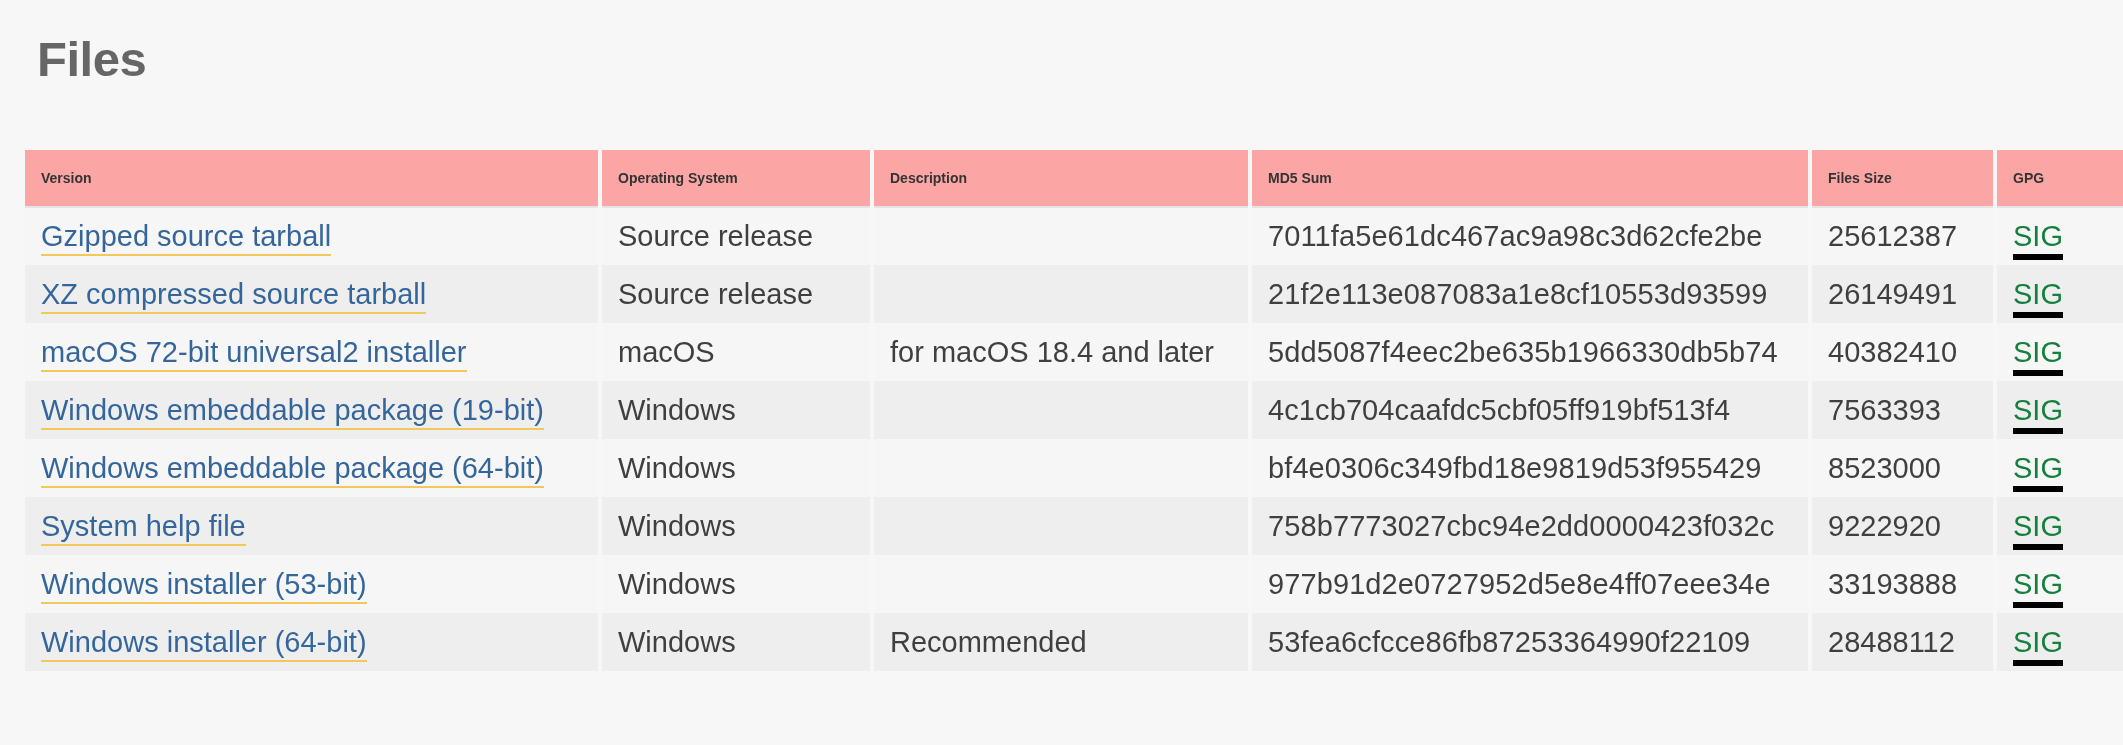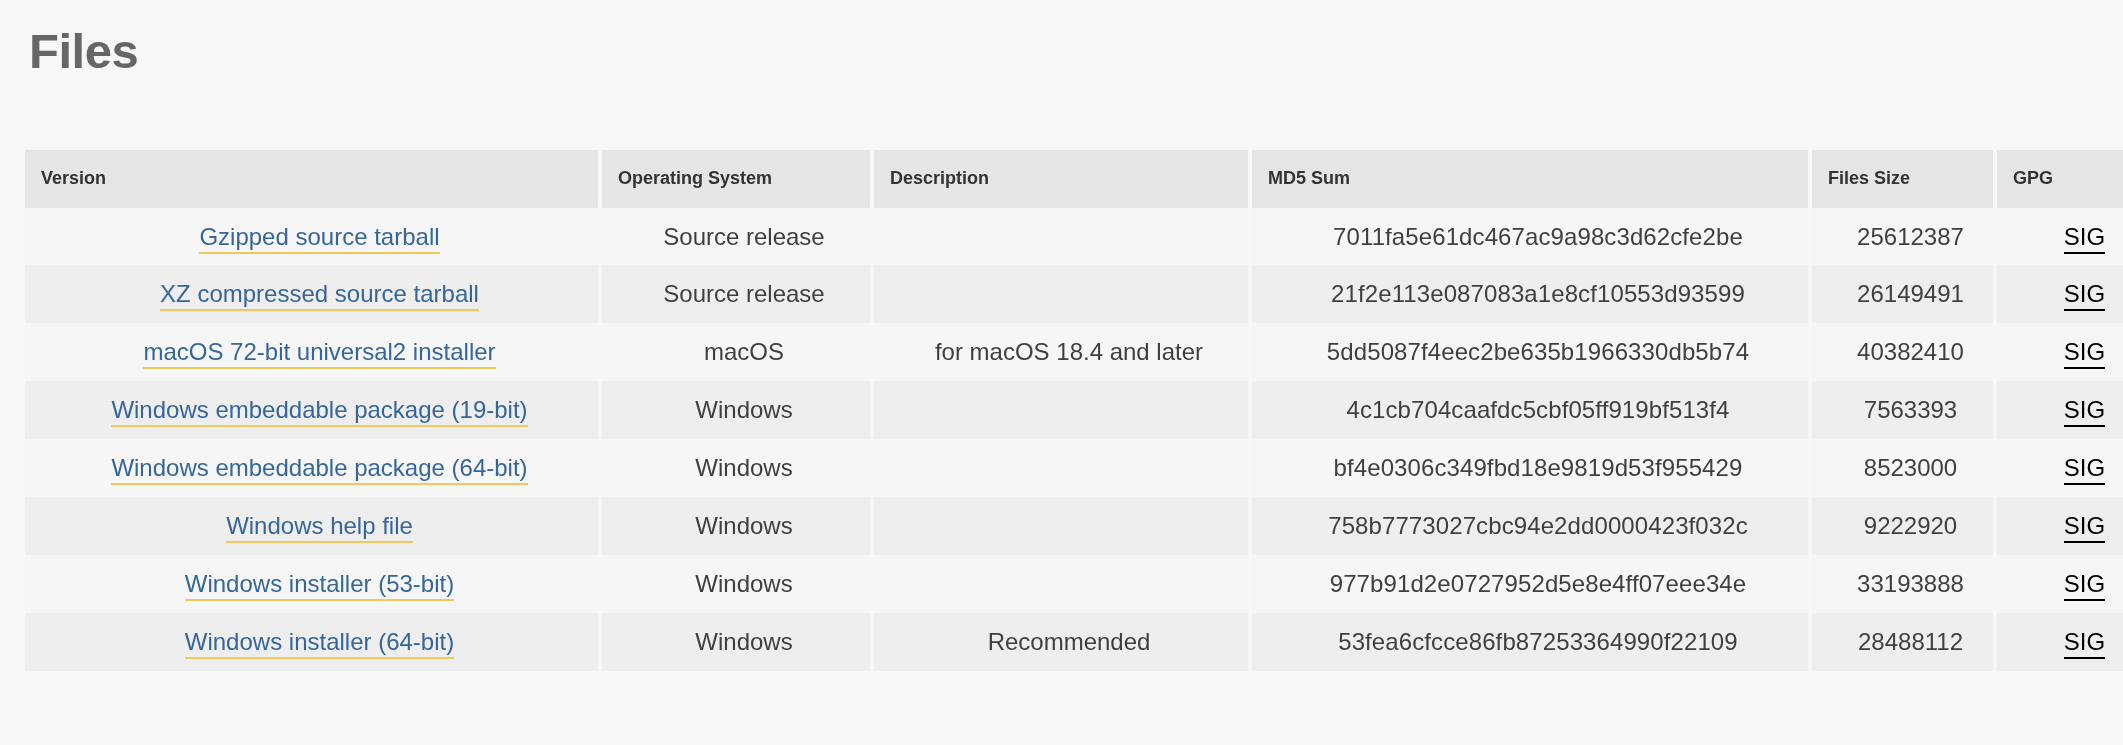--- a/index.html
+++ b/index.html
@@ -15,21 +15,21 @@
     color: #3d3d3d;
     -webkit-font-smoothing: antialiased;
   }
 
   .page {
     position: relative;
     width: 2123px;
     height: 745px;
     background: #f7f7f7;
     box-sizing: border-box;
-    padding: 4px;
+    padding: 12px;
   }
 
   .page-title {
     margin: 0;
     padding: 22px 0 0 25px;
     font-size: 49px;
     line-height: 1.05;
     font-weight: bold;
     color: #666666;
     letter-spacing: -0.5px;
@@ -57,33 +57,32 @@
     padding: 0 0 0 16px;
     border-right: 4px solid #f7f7f7;
     box-sizing: border-box;
   }
   table.files th:last-child,
   table.files td:last-child {
     border-right: none;
   }
 
   table.files thead th {
-    background: #e5e5e5;
+    background: #fca5a5;
     height: 57px;
     font-weight: bold;
-    font-size: 18px;
+    font-size: 14px;
     color: #333333;
     border-bottom: 2px solid #e4e4e4;
   }
 
   table.files tbody td {
     height: 58px;
-    font-size: 24px;
+    font-size: 29px;
     color: #3f3f3f;
-    text-align: center;
   }
 
   table.files tbody tr:nth-child(odd) td {
     background: #f6f6f6;
   }
   table.files tbody tr:nth-child(even) td {
     background: #eeeeee;
   }
 
   .col-version   { width: 575px; }
@@ -95,26 +94,25 @@
 
   a.dl-link {
     color: #35669b;
     text-decoration: none;
     border-bottom: 2px solid #f2c75c;
     padding-bottom: 2px;
     cursor: pointer;
   }
 
   a.sig-link {
-    color: #000000;
+    color: #15803d;
     text-decoration: none;
-    border-bottom: 2px solid #000000;
+    border-bottom: 6px solid #000000;
     padding-bottom: 2px;
     cursor: pointer;
-    margin-left: 21px;
   }
 
   .md5 {
     letter-spacing: 0.1px;
   }
 </style>
 </head>
 <body>
 
 <div class="page">
@@ -176,21 +174,21 @@
           </tr>
           <tr>
             <td><a class="dl-link">Windows embeddable package (64-bit)</a></td>
             <td>Windows</td>
             <td></td>
             <td class="md5">bf4e0306c349fbd18e9819d53f955429</td>
             <td>8523000</td>
             <td><a class="sig-link">SIG</a></td>
           </tr>
           <tr>
-            <td><a class="dl-link">Windows help file</a></td>
+            <td><a class="dl-link">System help file</a></td>
             <td>Windows</td>
             <td></td>
             <td class="md5">758b7773027cbc94e2dd0000423f032c</td>
             <td>9222920</td>
             <td><a class="sig-link">SIG</a></td>
           </tr>
           <tr>
             <td><a class="dl-link">Windows installer (53-bit)</a></td>
             <td>Windows</td>
             <td></td>

